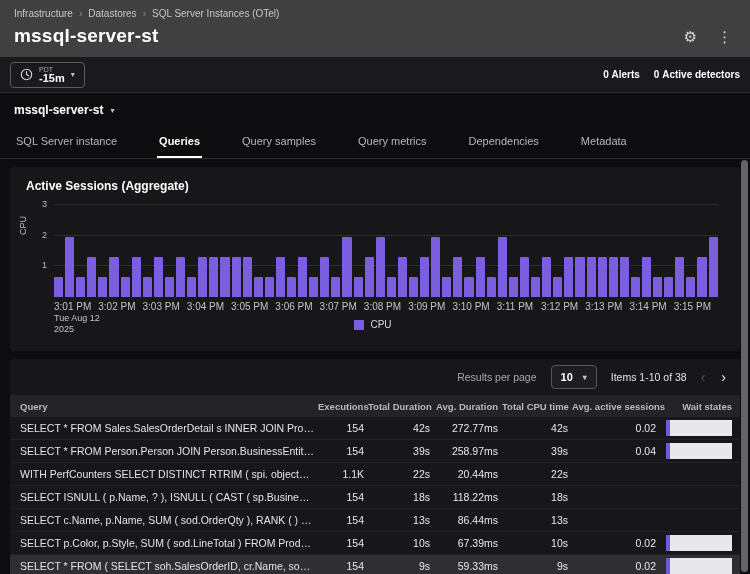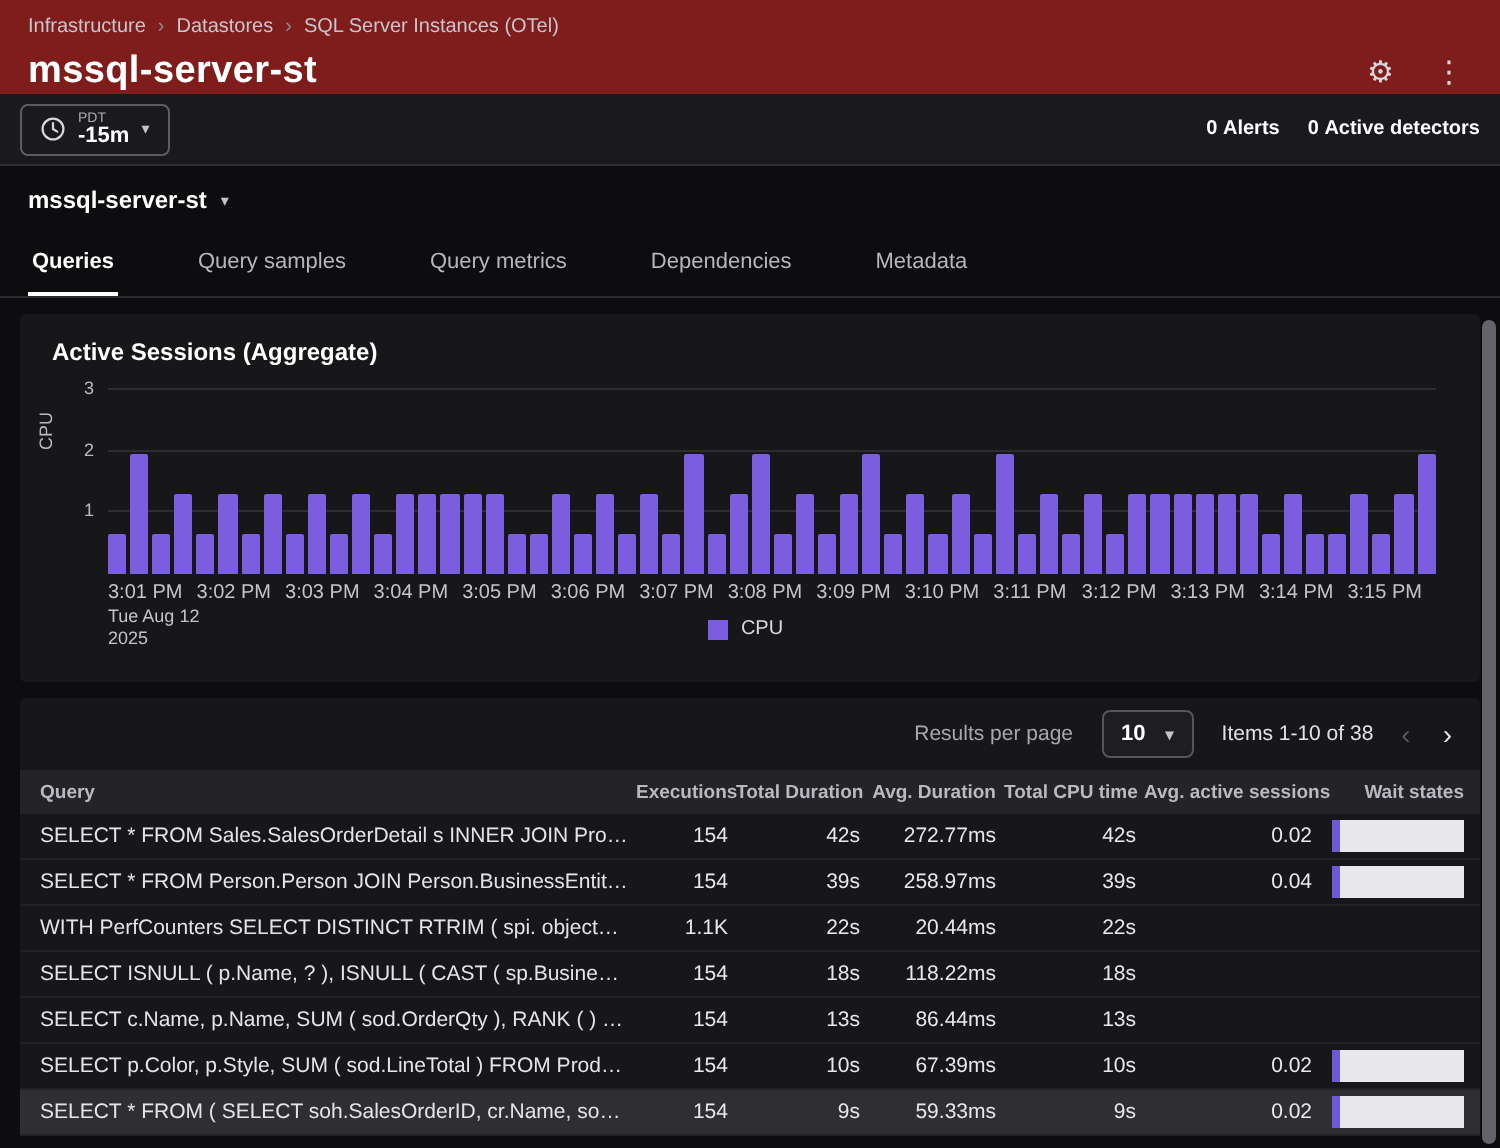--- a/index.html
+++ b/index.html
@@ -2,21 +2,21 @@
 <html><head>
 <meta charset="utf-8">
 <style>
   * { margin:0; padding:0; box-sizing:border-box; }
   html,body { width:750px; height:574px; overflow:hidden; }
   body {
     font-family:"Liberation Sans", sans-serif;
     background:#0d0d0f; color:#fff; position:relative;
   }
   
-  .page-header { background:#7f1d1d; padding:8px 14px 0 14px; }
+  .page-header { background:#404040; padding:8px 14px 10px 14px; }
   .breadcrumb { font-size:10px; color:#c6c6cc; display:flex; gap:6px; align-items:center; }
   .breadcrumb .crumb { cursor:default; }
   .breadcrumb .sep { color:#8d8d94; font-size:10px; }
   .title-row { display:flex; justify-content:space-between; align-items:center; margin-top:6px; }
   .page-title { font-size:19px; font-weight:bold; letter-spacing:.2px; }
   .header-icons { display:flex; gap:20px; align-items:center; padding-right:4px; }
   .hicon { color:#d6d6db; font-size:15px; line-height:1; cursor:pointer; }
   
   .filter-bar { background:#1a1a1e; border-bottom:1px solid #2e2e34;
     display:flex; align-items:center; padding:5px 10px; height:36px; }
@@ -123,20 +123,21 @@
     </div>
   </div>
 </div>
 
 <div class="entity-row">
   <span class="entity-name">mssql-server-st</span>
   <span class="caret">▾</span>
 </div>
 
 <nav class="tabs" id="tabs">
+    <div class="tab">SQL Server instance</div>
     <div class="tab active">Queries</div>
     <div class="tab">Query samples</div>
     <div class="tab">Query metrics</div>
     <div class="tab">Dependencies</div>
     <div class="tab">Metadata</div>
   </nav>
 
 <section class="chart-panel">
   <div class="chart-title">Active Sessions (Aggregate)</div>
   <div class="chart-wrap">

